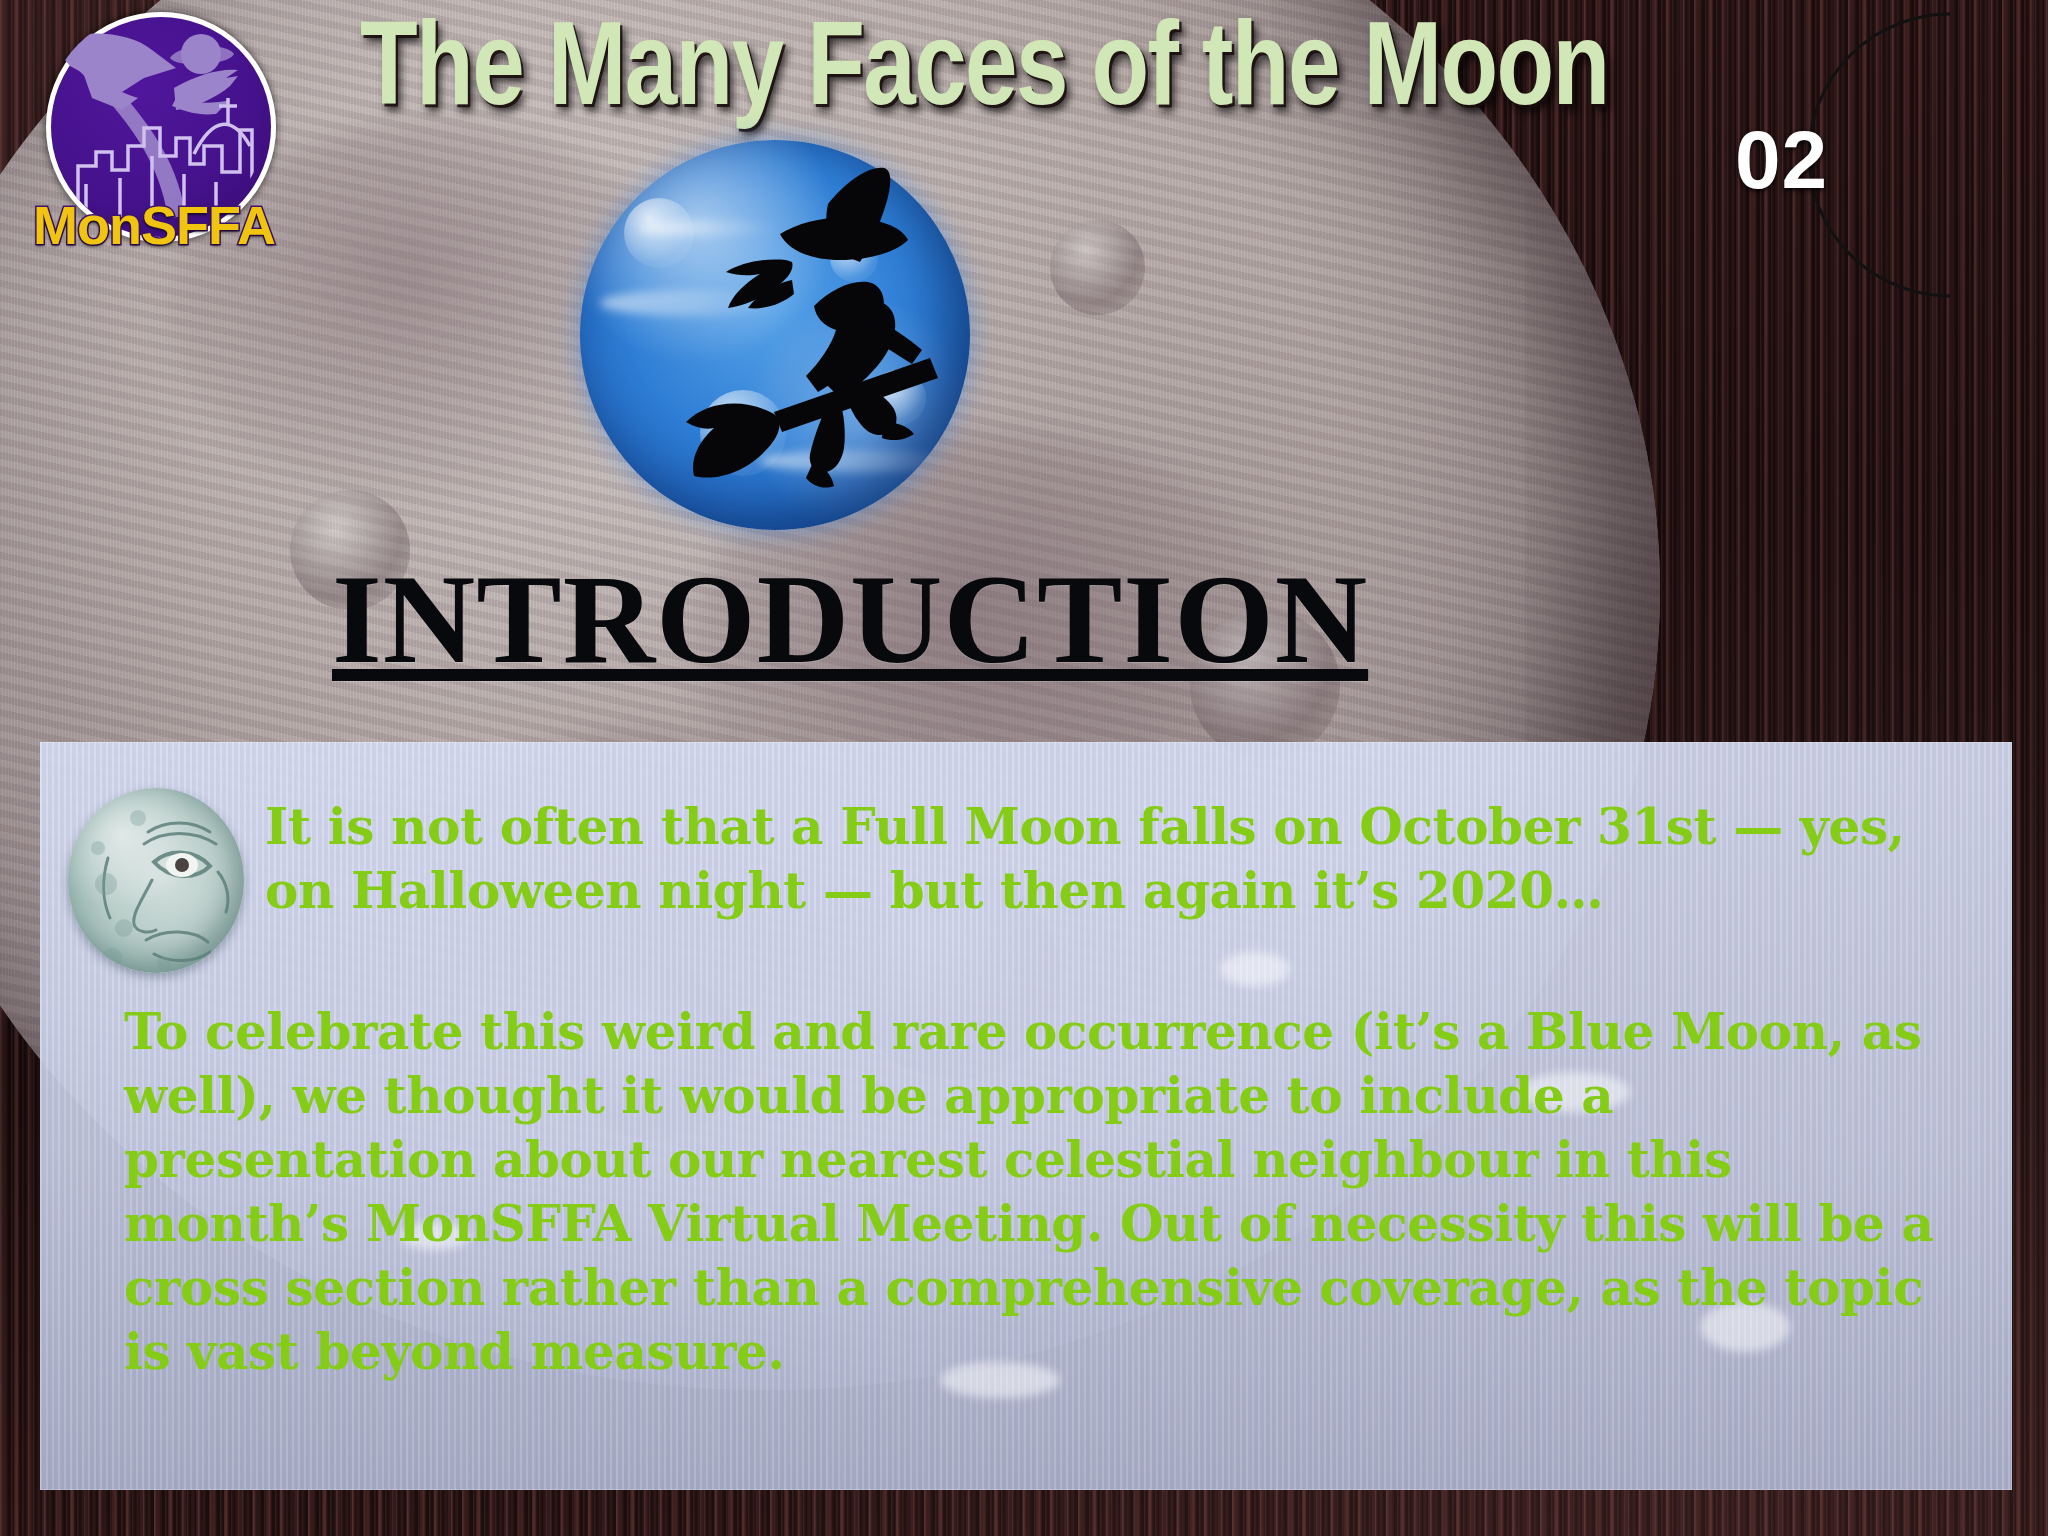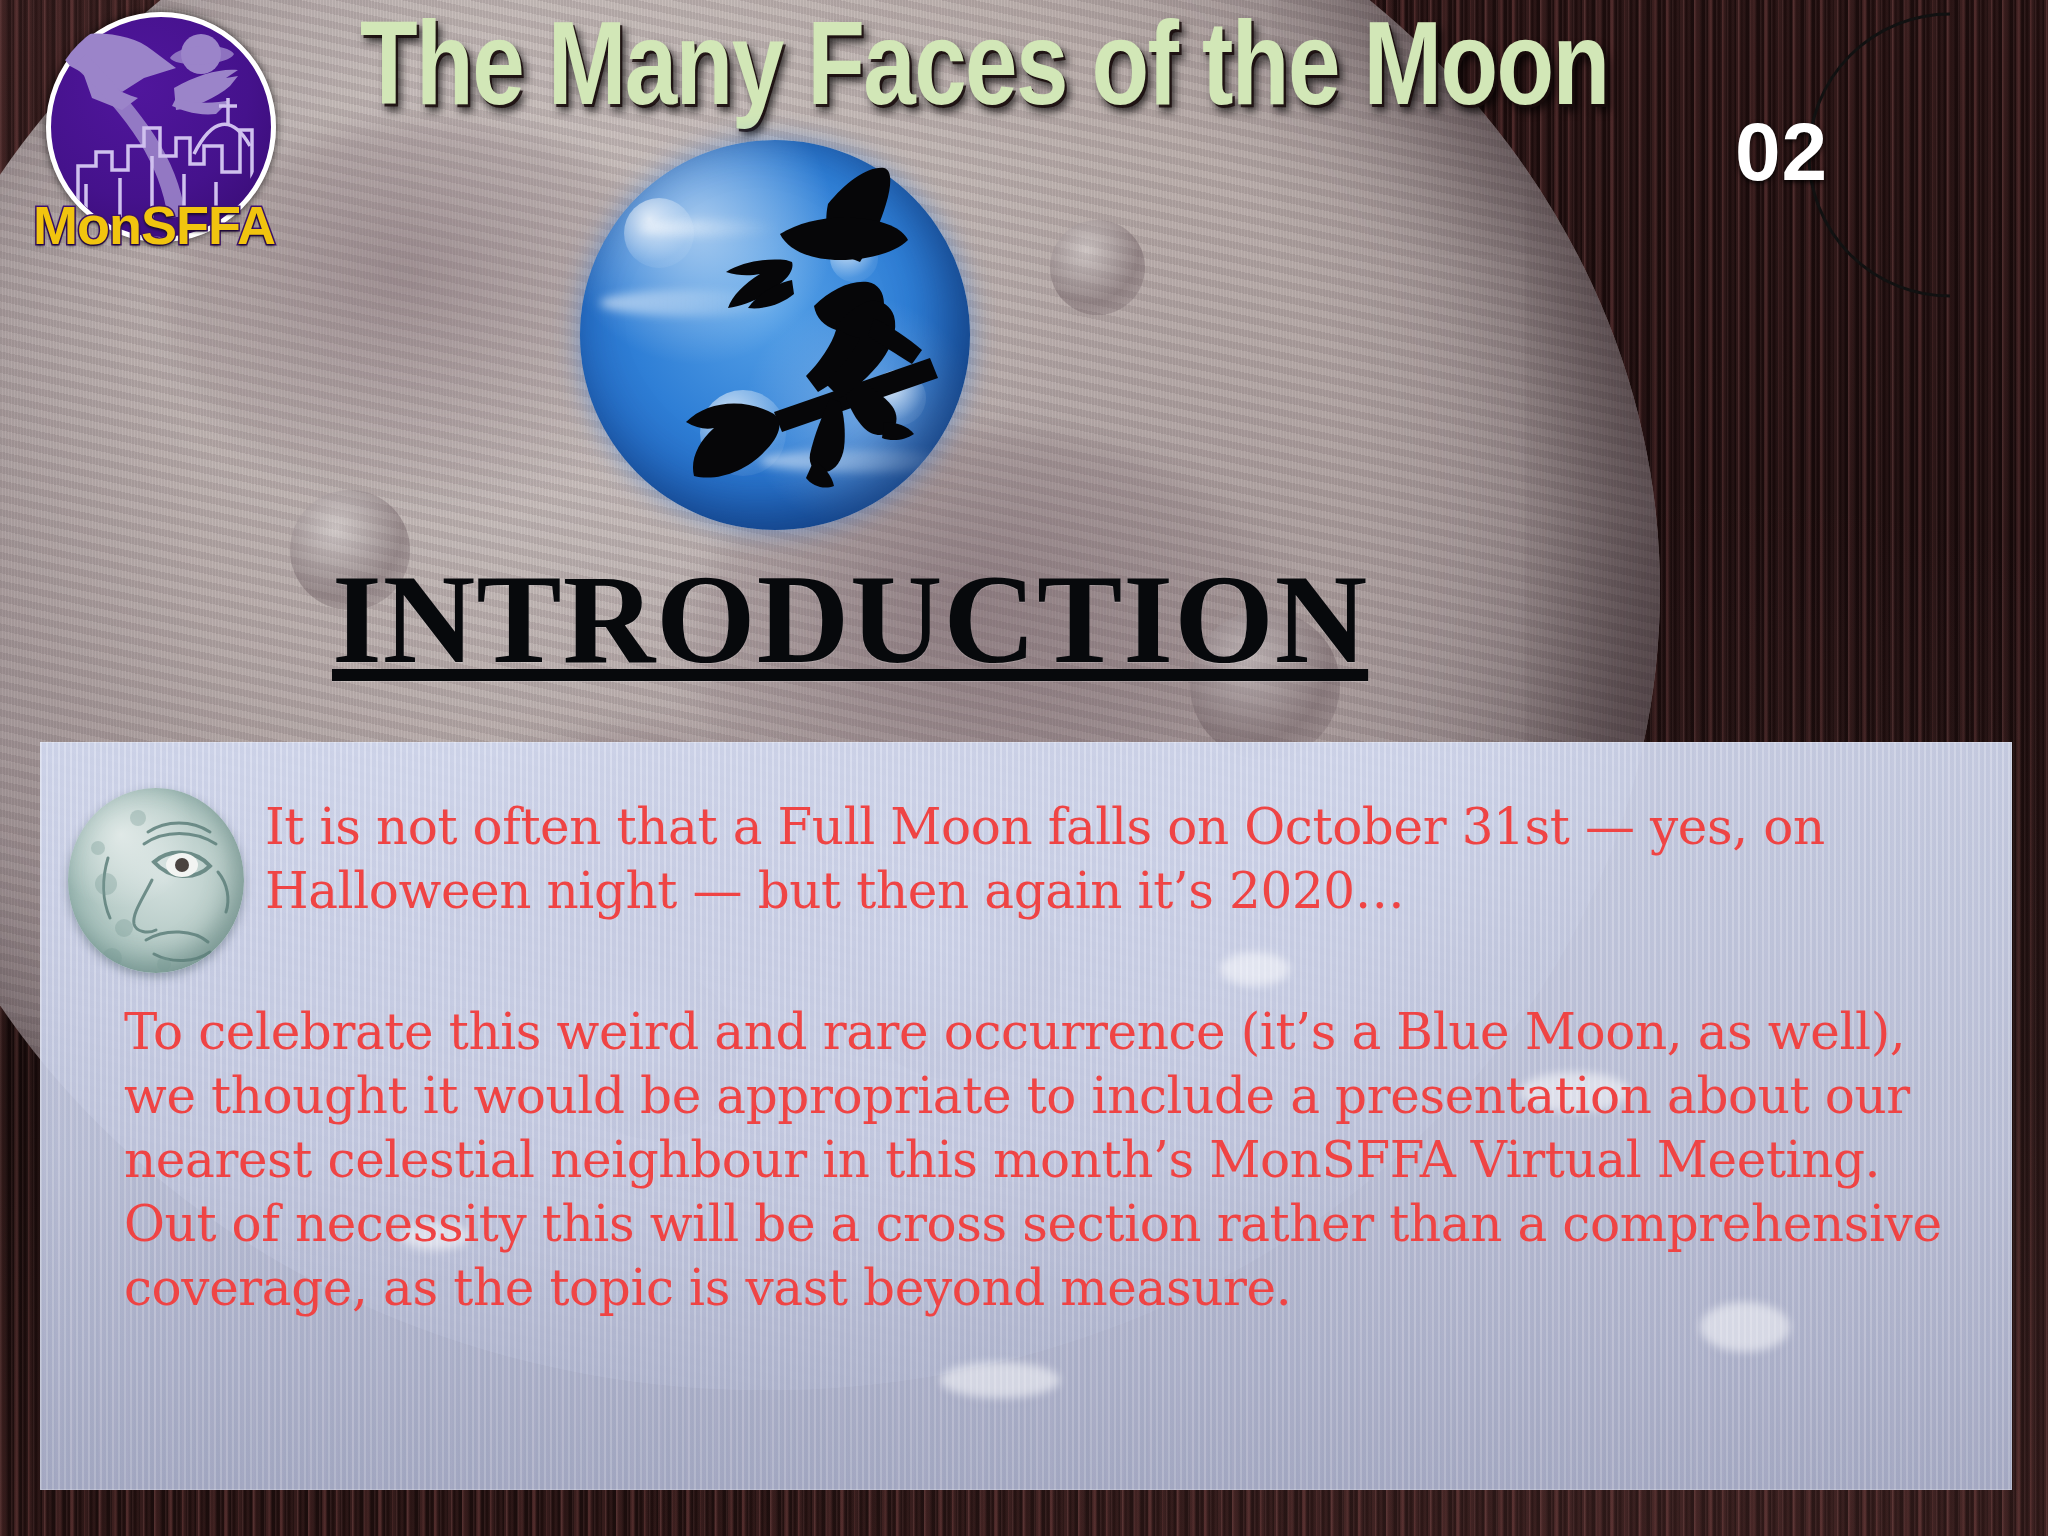--- a/index.html
+++ b/index.html
@@ -96,21 +96,21 @@
     transform-origin:left top;
     color:#d2e7b7;
     text-shadow:
       3px 3px 0 rgba(25,12,12,.85),
       6px 7px 9px rgba(0,0,0,.75);
     white-space:nowrap;
   }
 
   
   .pagenum{
-    position:absolute;left:1735px;top:105px;
+    position:absolute;left:1735px;top:113px;
     font-family:"Liberation Sans",sans-serif;
     font-weight:bold;font-size:82px;color:#ffffff;
     text-shadow:0 2px 5px rgba(0,0,0,.85);
     letter-spacing:1px;
   }
   .crescent{position:absolute;left:1700px;top:10px;width:340px;height:290px;}
 
   
   .blue-moon{
     position:absolute;left:580px;top:140px;width:390px;height:390px;border-radius:50%;
@@ -155,23 +155,23 @@
     position:absolute;left:68px;top:788px;width:176px;height:185px;border-radius:50%;
     background:
       radial-gradient(circle at 30% 25%, rgba(255,255,255,.55), transparent 40%),
       radial-gradient(circle at 55% 48%, #d3e0de 0%, #b9cdc9 45%, #9dbab5 72%, #7ea19b 100%);
     box-shadow:0 4px 10px rgba(40,60,70,.35), inset -10px -10px 26px rgba(70,105,100,.45);
     overflow:hidden;
   }
 
   .para{
     position:absolute;
-    color:#ef4444;
+    color:#84cc16;
     font-family:"DejaVu Serif",serif;
-    font-weight:normal;
+    font-weight:bold;
   }
   .para1{
     left:265px;top:795px;width:1700px;
     font-size:50px;line-height:64px;letter-spacing:-0.4px;
   }
   .para2{
     left:124px;top:1000px;width:1840px;
     font-size:50px;line-height:64px;letter-spacing:-0.4px;
   }
 </style>

